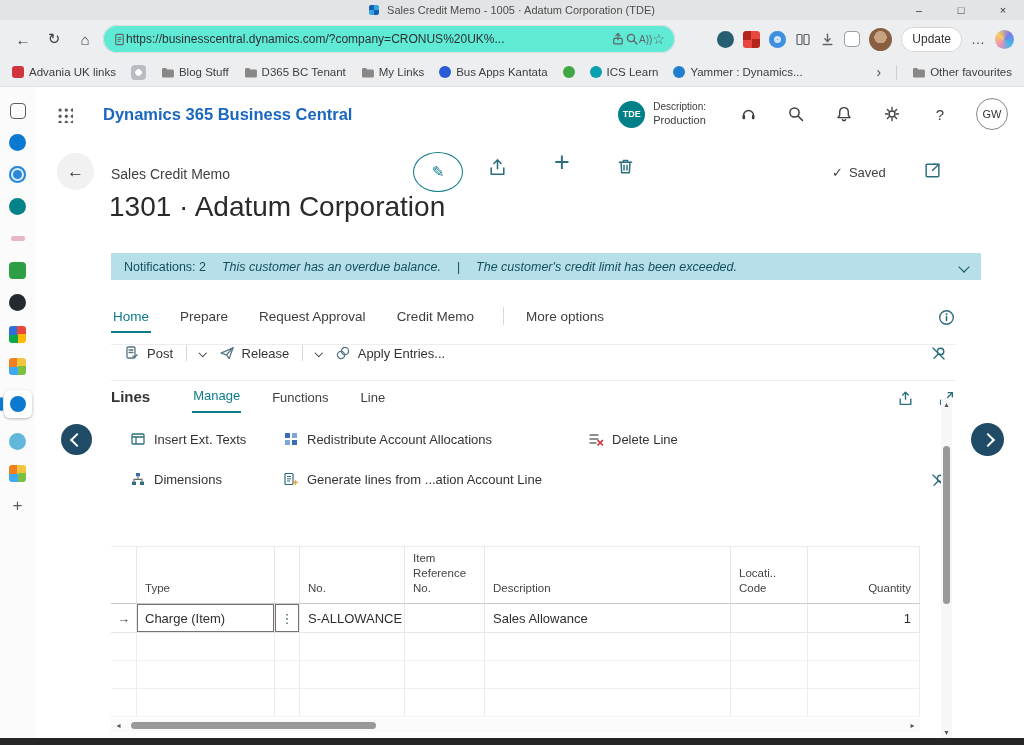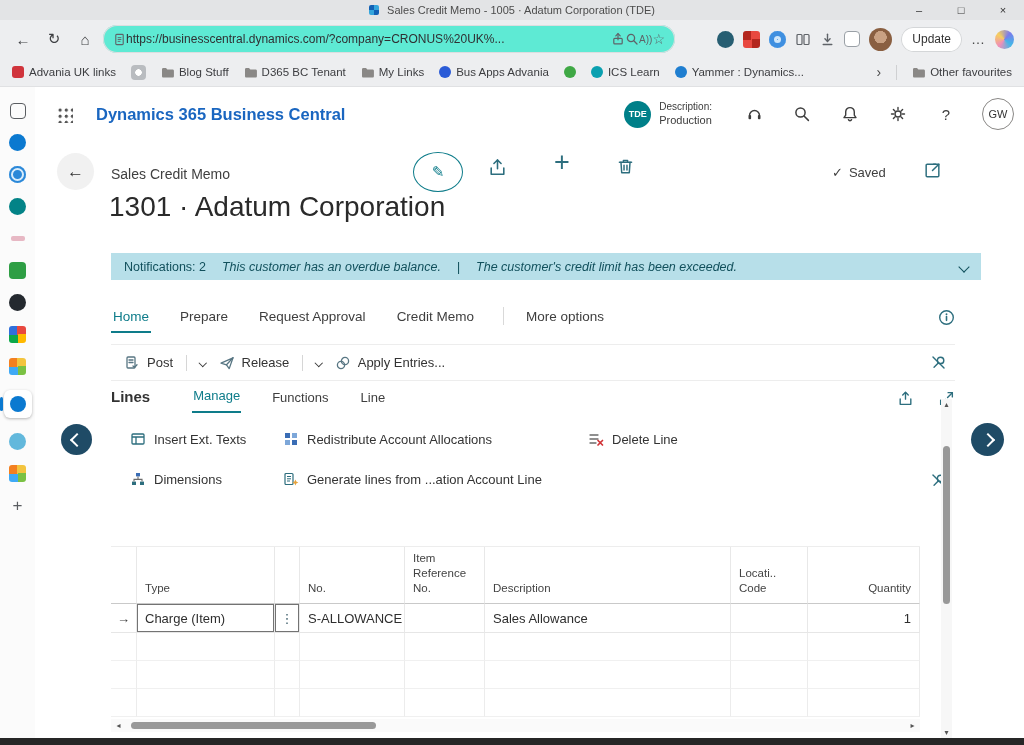--- a/index.html
+++ b/index.html
@@ -62,22 +62,22 @@
   .c-light{background:#62b8dc;border-radius:50%}
   .sel-wrap{width:28px;height:28px;background:#fff;border-radius:6px;box-shadow:0 1px 3px rgba(0,0,0,.28);display:flex;align-items:center;justify-content:center;position:relative;flex:0 0 auto}
   .sel-wrap::before{content:"";position:absolute;left:-4px;top:7px;width:3px;height:14px;background:#0b79d0;border-radius:2px}
   .eplus{font-size:17px;color:#5a5d61;line-height:1}
 
   .app{flex:1;display:flex;flex-direction:column;background:#fff}
 
   
   .appheader{height:54px;display:flex;align-items:center;padding-left:21px}
   .waffle{width:17px;height:17px;background-image:radial-gradient(circle,#555 1.6px,transparent 1.9px);background-size:6.2px 6.2px;background-position:1px 1px}
-  .brand{margin-left:23px;font-size:16.5px;font-weight:600;color:#1a66c0}
-  .ah-right{margin-left:auto;display:flex;align-items:center;padding-right:10px}
+  .brand{margin-left:30px;font-size:16.5px;font-weight:600;color:#1a66c0}
+  .ah-right{margin-left:auto;display:flex;align-items:center;padding-right:16px}
   .envbadge{width:27px;height:27px;border-radius:50%;background:#008089;color:#fff;font-size:9px;font-weight:700;display:flex;align-items:center;justify-content:center}
   .envtext{margin-left:8px;margin-right:18px;line-height:1.3}
   .envlabel{font-size:10px;color:#3b3b3b}
   .envname{font-size:11px;color:#3b3b3b}
   .ahico{width:48px;display:flex;justify-content:center;color:#3d3d3d}
   .qmark{font-size:15px;color:#3d3d3d}
   .ah-avatar{width:30px;height:30px;border-radius:50%;border:1px solid #8a8886;background:#fff;color:#333;font-size:11px;display:flex;align-items:center;justify-content:center;margin-left:12px}
 
   
   .pagearea{position:relative;flex:1;background:#fff}
@@ -95,21 +95,21 @@
   .chev.left{transform:rotate(135deg)}
   .chev.right{transform:rotate(-45deg)}
 
   .tabsrow{position:absolute;left:76px;top:162px;width:844px;display:flex;align-items:flex-end;font-size:13.5px;color:#3e3e3e}
   .ptab{padding:6px 2px 9px;margin-right:27px}
   .ptab.active{color:#0e7c8a;border-bottom:2px solid #0e7c8a;padding-bottom:7px}
   .tabdiv{width:1px;height:18px;background:#d9d9d9;margin:0 22px 8px 0}
   .moreopts{padding-bottom:9px}
   .inforight{margin-left:auto;padding-bottom:7px;color:#2d6e7e}
 
-  .actionbar{position:absolute;left:76px;top:203px;width:844px;height:35px;border-top:1px solid #ededed;border-bottom:1px solid #ededed;display:flex;align-items:center;font-size:13px;color:#333}
+  .actionbar{position:absolute;left:76px;top:203px;width:844px;height:35px;border-top:1px solid #ededed;border-bottom:1px solid #ededed;display:flex;align-items:flex-start;font-size:13px;color:#333}
   .act{display:flex;align-items:center;gap:7px;padding-left:13px;color:#333}
   .acticon{color:#587683}
   .actdiv{width:1px;height:16px;background:#d6d6d6;margin:0 6px}
   .pinright{margin-left:auto;padding-right:8px;color:#2d6e7e}
 
   .linesheader{position:absolute;left:76px;top:247px;width:844px;display:flex;align-items:flex-end;font-size:13px;color:#3e3e3e}
   .linestitle{font-size:15px;font-weight:700;color:#333;margin-right:42px;padding-bottom:8px}
   .ltab{margin-right:30px;padding:0 1px 8px}
   .ltab.active{color:#0e7c8a;border-bottom:2px solid #0e7c8a;}
   .lh-icons{margin-left:auto;display:flex;gap:24px;color:#2d6e7e;padding-bottom:6px}
@@ -246,21 +246,21 @@
       <span>D365 BC Tenant</span>
     </span>
     <span class="bm">
       <svg width="13" height="11" viewBox="0 0 14 12">
           <path d="M1 2.5c0-.8.6-1.5 1.4-1.5h3l1.4 1.6h5.8c.8 0 1.4.7 1.4 1.5v5.9c0 .8-.6 1.5-1.4 1.5H2.4C1.6 11.5 1 10.8 1 10z" fill="#8a8886"></path>
         </svg>
       <span>My Links</span>
     </span>
     <span class="bm">
       <span class="dot d-kan"></span>
-      <span>Bus Apps Advania</span>
+      <span>Bus Apps Kantata</span>
     </span>
     <span class="bm">
       <span class="dot d-grn"></span>
     </span>
     <span class="bm">
       <span class="dot d-ics"></span>
       <span>ICS Learn</span>
     </span>
     <span class="bm">
       <span class="dot d-yam"></span>

